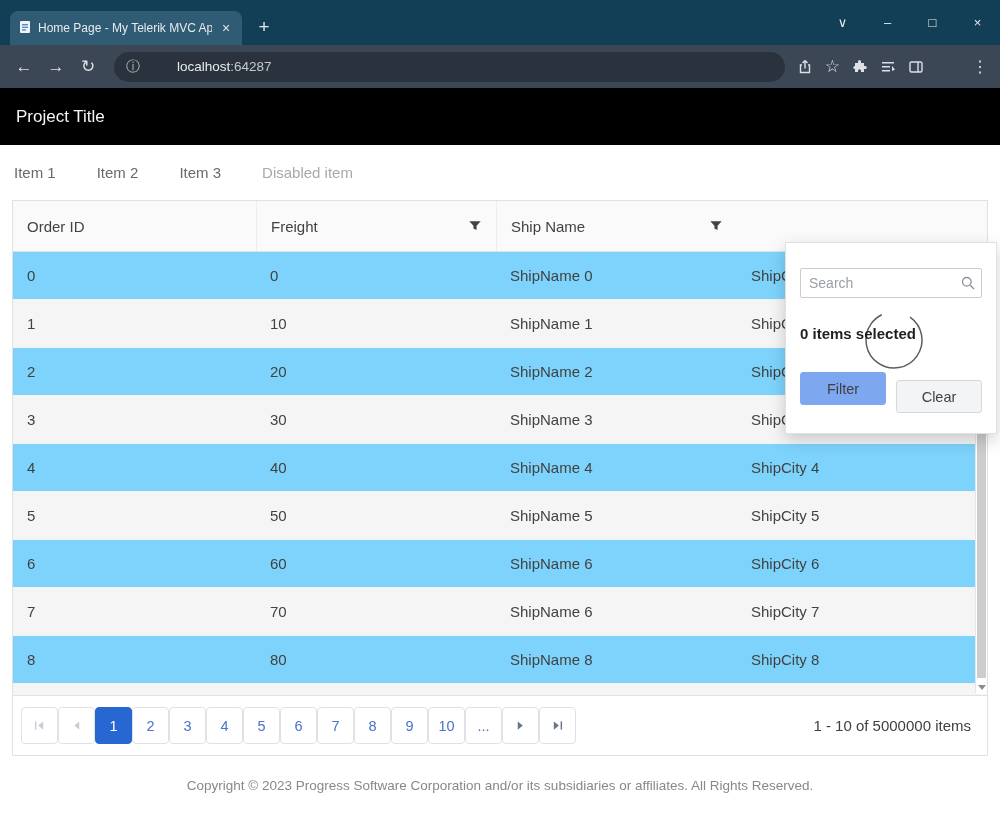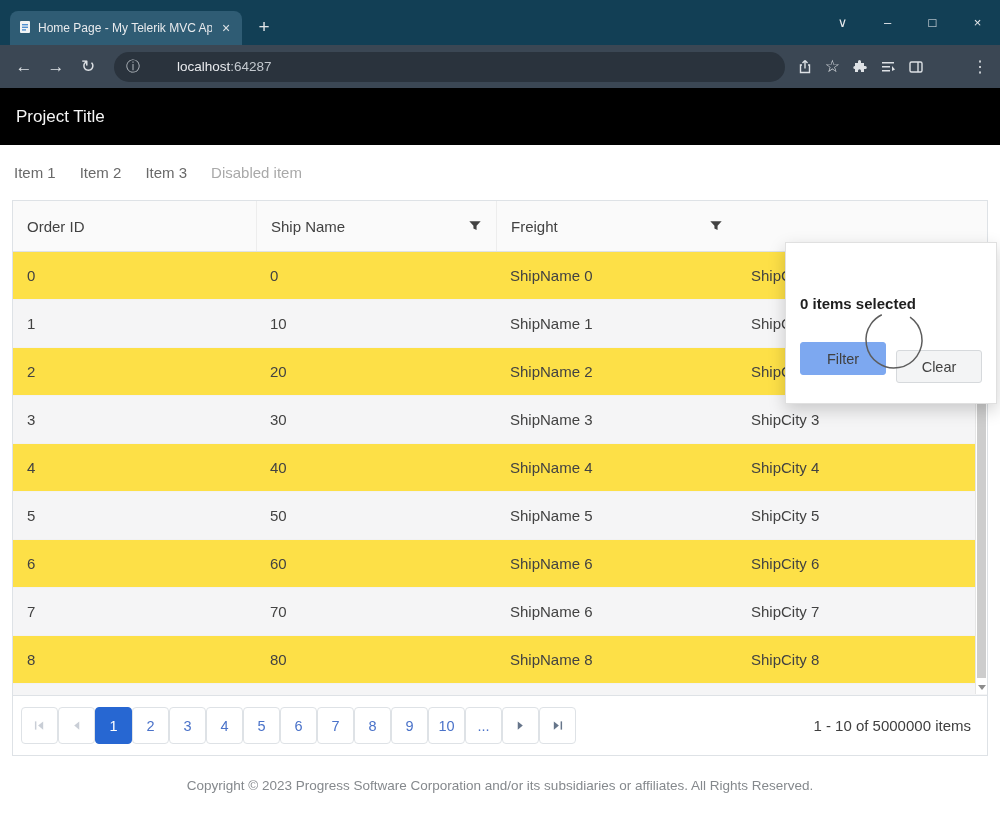--- a/index.html
+++ b/index.html
@@ -30,27 +30,27 @@
   .tool-icons { display:flex; align-items:center; gap:12px; padding-right:2px; }
   .tool-icons button { background:none; border:none; display:flex; align-items:center; justify-content:center; }
   .star-btn { color:#dde1e5; font-size:17px; }
   .kebab-btn { color:#dde1e5; font-size:16px; }
   .avatar { width:24px; height:24px; border-radius:50%;
             background:linear-gradient(135deg,#8a6cf6 0%,#4f9cf7 55%,#23407e 100%); border:none; }
 
   
   .site-header { height:57px; background:#000; display:flex; align-items:center; padding:0 16px;
                  color:#f5f5f5; font-size:17px; }
-  .menubar { height:55px; display:flex; padding:0 14px; gap:24px;
+  .menubar { height:55px; display:flex; padding:0 14px; gap:41px;
              font-size:15px; color:#696969; }
   .menu-item { background:none; border:none; font-size:15px; color:#696969; }
   .menu-item.disabled { color:#a9a9a9; cursor:default; }
 
   
-  .grid { margin:0 12px; border:1px solid #dee2e6; position:relative; background:#fde047; }
+  .grid { margin:0 12px; border:1px solid #dee2e6; position:relative; background:#7dd3fc; }
   .grid-header { display:grid; grid-template-columns:243px 240px 241px 1fr; height:51px;
                  background:#fafafa; border-bottom:1px solid #dee2e6; padding-right:12px; }
   .hcell { display:flex; align-items:center; padding:0 14px; font-size:15px; color:#424242;
            border-left:1px solid #ededed; }
   .hcell:first-child { border-left:none; }
   .funnel { margin-left:auto; background:none; border:none; display:flex; align-items:center; }
   .grow { display:grid; grid-template-columns:243px 240px 241px 1fr; height:48px; padding-right:12px;
           border-bottom:1px solid #f2f2f3; }
   .grow.alt { background:#f5f5f6; }
   .cell { display:flex; align-items:center; padding:0 14px; font-size:15px; color:#424242; }
@@ -166,29 +166,29 @@
   <button class="menu-item">Item 3</button>
   <button class="menu-item disabled">Disabled item</button>
 </div>
 
 <div class="grid">
   <div class="grid-header">
     <div class="hcell">
       <span>Order ID</span>
     </div>
     <div class="hcell">
-      <span>Ship Name</span>
+      <span>Freight</span>
       <button class="funnel">
         <svg width="14" height="14" viewBox="0 0 16 16">
             <path d="M1.5 2.5h13L9.8 7.6v5l-3.6-1.8V7.6z" fill="#424242"></path>
           </svg>
       </button>
     </div>
     <div class="hcell">
-      <span>Freight</span>
+      <span>Ship Name</span>
       <button class="funnel">
         <svg width="14" height="14" viewBox="0 0 16 16">
             <path d="M1.5 2.5h13L9.8 7.6v5l-3.6-1.8V7.6z" fill="#424242"></path>
           </svg>
       </button>
     </div>
   </div>
 
   <div>
     <div class="grow">
@@ -287,20 +287,29 @@
           <rect x="9.4" y="1.5" width="1.6" height="9" fill="#66758a"></rect>
         </svg>
     </button>
     <span class="pager-info">1 - 10 of 5000000 items</span>
   </div>
 </div>
 
 <div class="footer">Copyright © 2023 Progress Software Corporation and/or its subsidiaries or affiliates. All Rights Reserved.</div>
 
 <div class="filter-popup">
+  <div class="search-wrap">
+    <input class="search-input" placeholder="Search" style="">
+    <span class="search-icon">
+      <svg width="16" height="16" viewBox="0 0 16 16" fill="none" stroke="#8a9096" stroke-width="1.3">
+          <circle cx="6.8" cy="6.8" r="4.3"></circle>
+          <line x1="10.2" y1="10.2" x2="14" y2="14"></line>
+        </svg>
+    </span>
+  </div>
   <div class="popup-status">0 items selected</div>
   <span class="spinner">
     <svg width="62" height="62" viewBox="0 0 62 62">
         <circle cx="31" cy="31" r="28" fill="none" stroke="#5d5d5d" stroke-width="1.5" stroke-dasharray="146 30" transform="rotate(-55 31 31)"></circle>
       </svg>
   </span>
   <div class="popup-buttons">
     <button class="btn-filter">Filter</button>
     <button class="btn-clear">Clear</button>
   </div>

